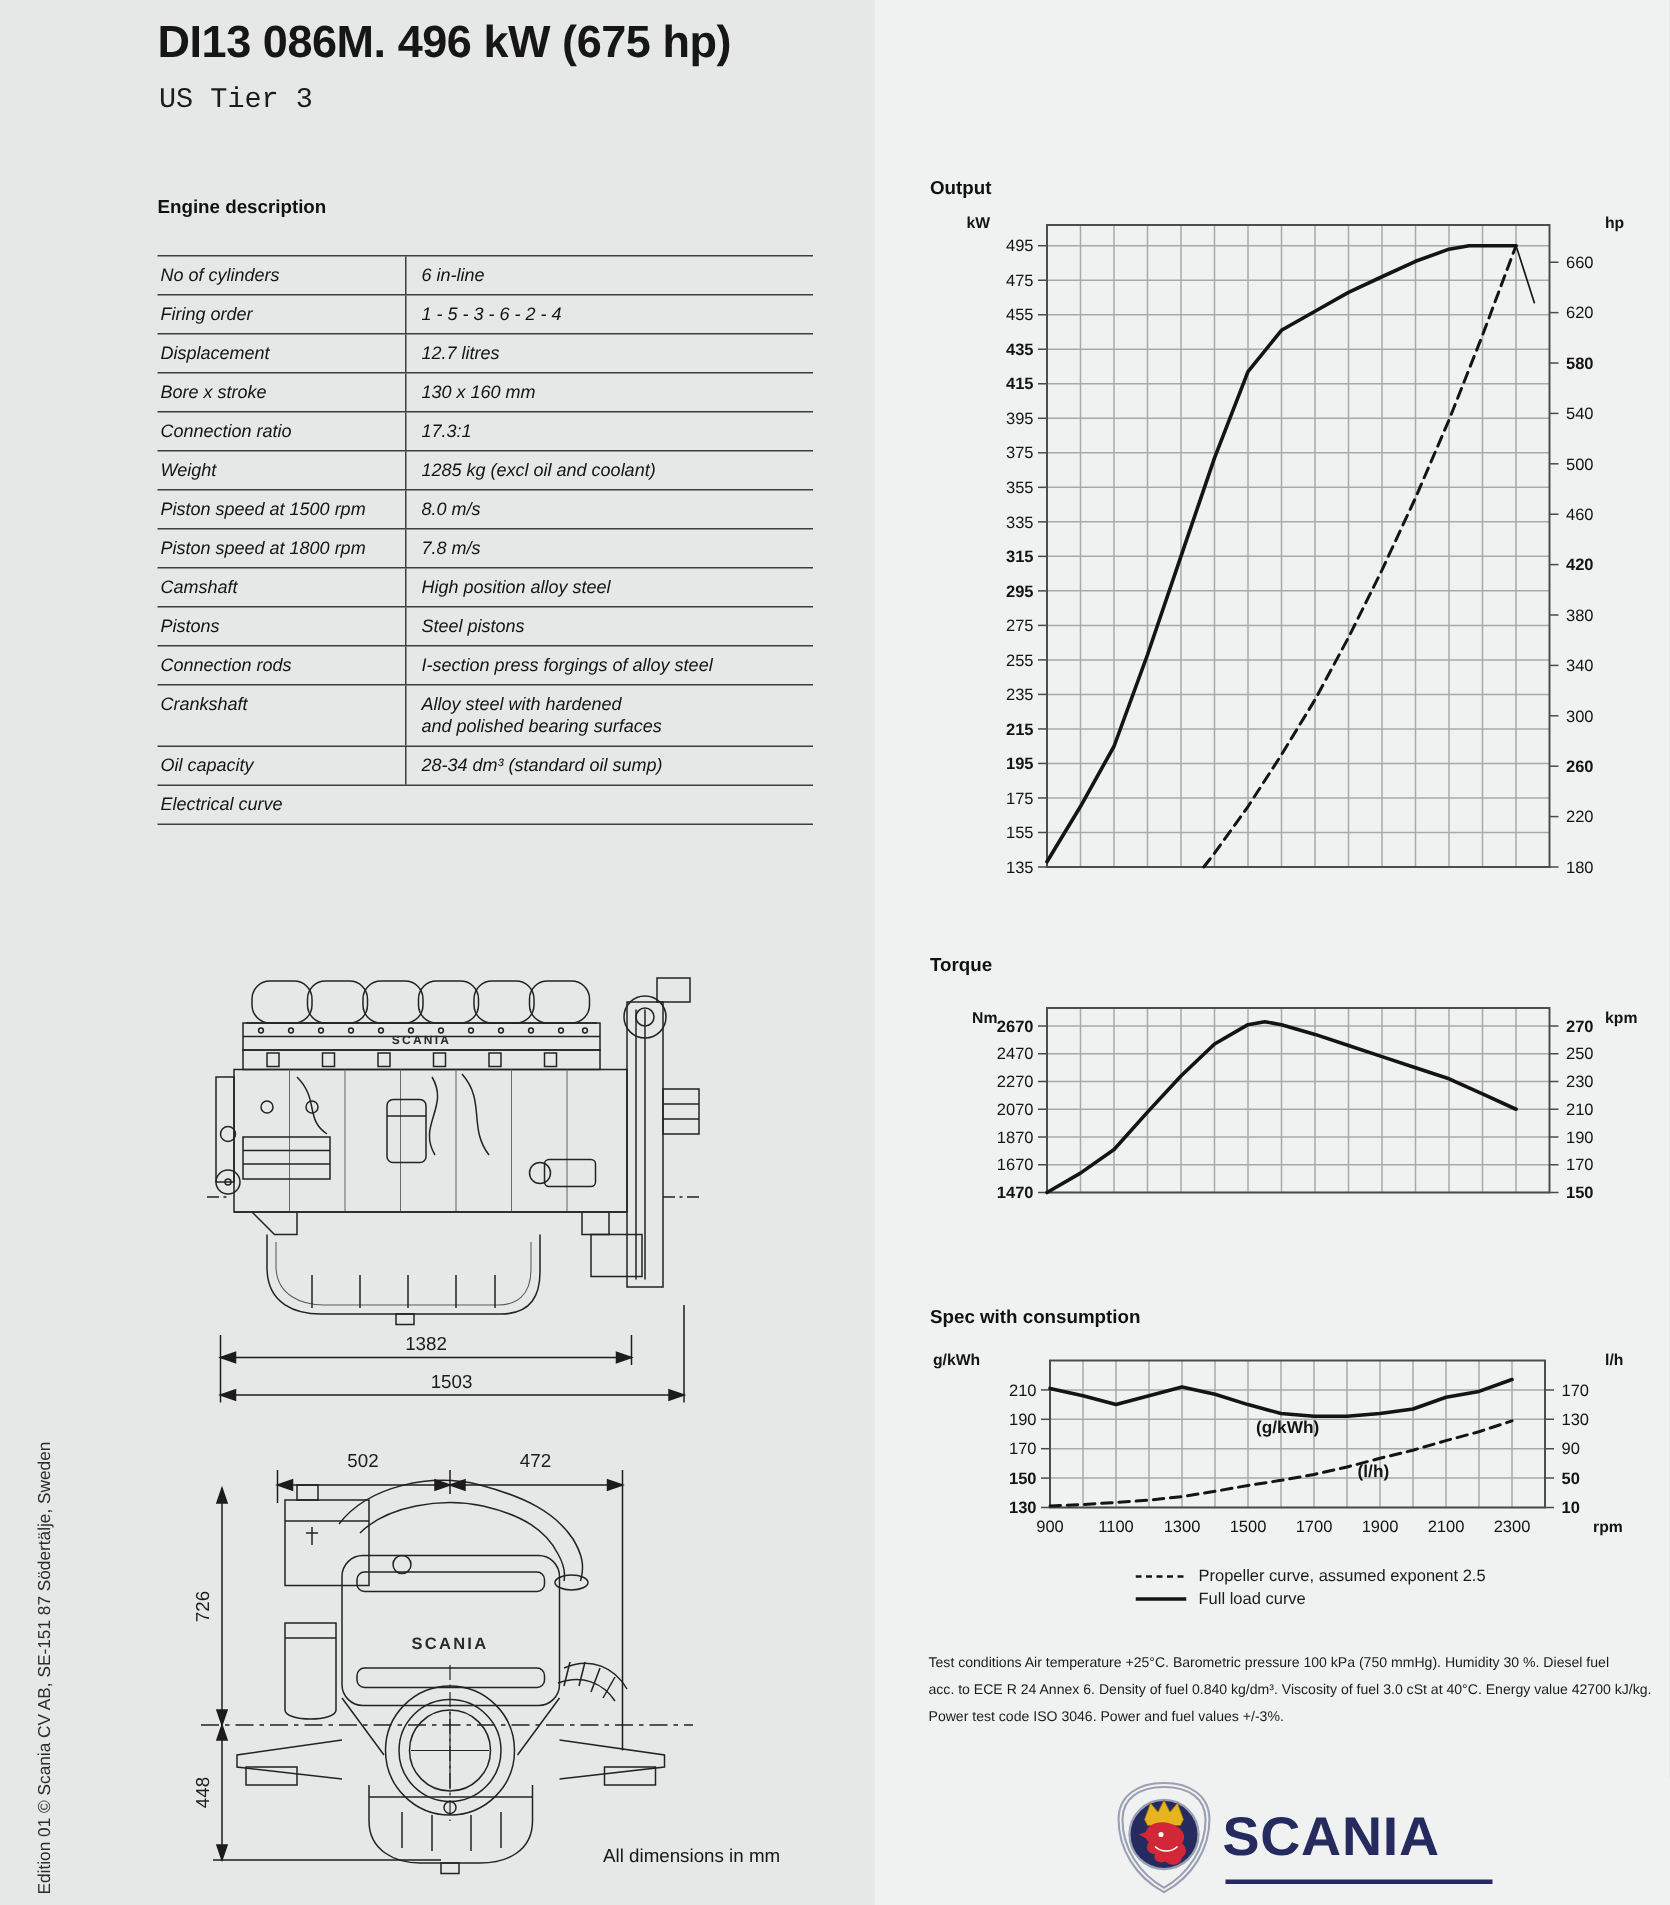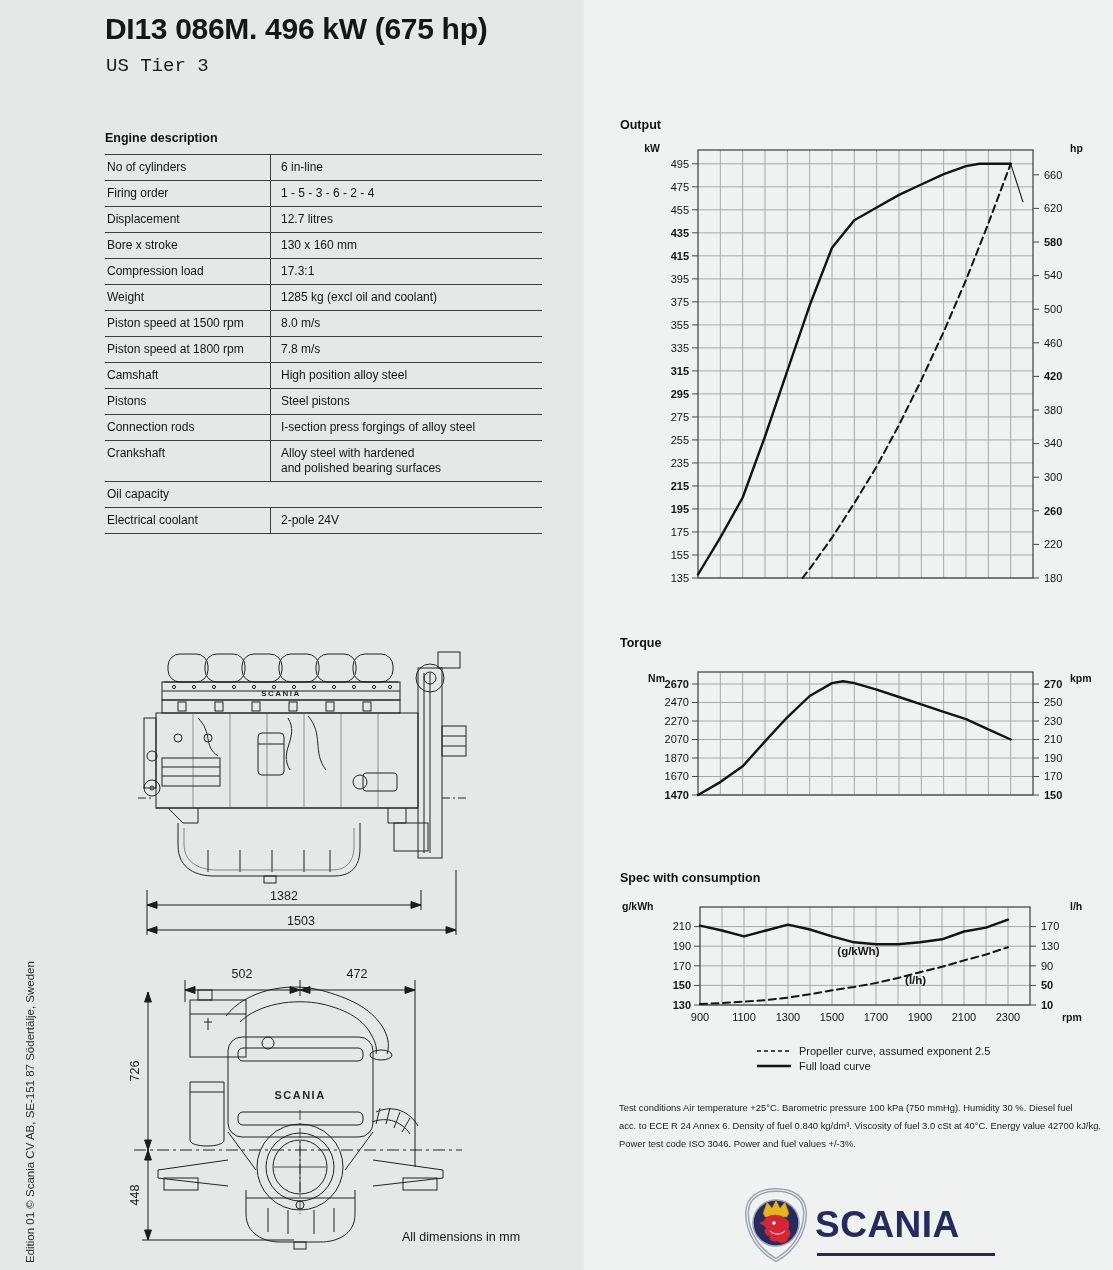--- a/index.html
+++ b/index.html
@@ -15,21 +15,21 @@
   .page-title{left:105px;top:12px;font-size:30px;font-weight:700;letter-spacing:-0.3px;color:#161616;}
   .page-subtitle{left:106px;top:55px;font-size:19px;font-weight:400;color:#1b1b1b;font-family:Liberation Mono, monospace;}
   
   .edition-note{
     left:24px;top:1263px;transform:rotate(-90deg);transform-origin:0 0;
     font-size:11.5px;color:#2b2b2b;white-space:nowrap;width:390px;
   }
   
   .section-heading{font-size:12.5px;font-weight:700;color:#111;}
   #engine-heading{left:105px;top:131px;}
-  #engine-table{left:105px;top:154px;width:437px;border-top:1.5px solid #3d3d3d;}
+  #engine-table{left:105px;top:170px;width:437px;border-top:1.5px solid #3d3d3d;font-style:italic;}
   .t-row{display:grid;grid-template-columns:165px 1fr;border-bottom:1.5px solid #3d3d3d;}
   .t-label{padding:5px 4px 5px 2px;font-size:12px;line-height:15px;}
   .t-value{padding:5px 4px 5px 10px;font-size:12px;line-height:15px;border-left:1.5px solid #3d3d3d;white-space:pre-line;}
   
   #h-output{left:620px;top:118px;}
   #h-torque{left:620px;top:636px;}
   #h-fuel{left:620px;top:871px;}
   
   #legend{left:757px;top:1043px;font-size:11px;color:#1a1a1a;}
   .leg-row{display:flex;align-items:center;height:15px;}
@@ -68,21 +68,21 @@
     </div>
     <div class="t-row">
       <div class="t-label">Displacement</div>
       <div class="t-value">12.7 litres</div>
     </div>
     <div class="t-row">
       <div class="t-label">Bore x stroke</div>
       <div class="t-value">130 x 160 mm</div>
     </div>
     <div class="t-row">
-      <div class="t-label">Compression load</div>
+      <div class="t-label">Connection ratio</div>
       <div class="t-value">17.3:1</div>
     </div>
     <div class="t-row">
       <div class="t-label">Weight</div>
       <div class="t-value">1285 kg (excl oil and coolant)</div>
     </div>
     <div class="t-row">
       <div class="t-label">Piston speed at 1500 rpm</div>
       <div class="t-value">8.0 m/s</div>
     </div>
@@ -102,24 +102,24 @@
       <div class="t-label">Connection rods</div>
       <div class="t-value">I-section press forgings of alloy steel</div>
     </div>
     <div class="t-row">
       <div class="t-label">Crankshaft</div>
       <div class="t-value">Alloy steel with hardened
 and polished bearing surfaces</div>
     </div>
     <div class="t-row">
       <div class="t-label">Oil capacity</div>
-    </div>
-    <div class="t-row">
-      <div class="t-label">Electrical coolant</div>
-      <div class="t-value">2-pole 24V</div>
+      <div class="t-value">28-34 dm³  (standard oil sump)</div>
+    </div>
+    <div class="t-row">
+      <div class="t-label">Electrical curve</div>
     </div>
   </div>
 
 <div class="abs section-heading" id="h-output">Output</div>
 <div class="abs section-heading" id="h-torque">Torque</div>
 <div class="abs section-heading" id="h-fuel">Spec with consumption</div>
 
 <svg class="abs" id="side-view" style="left:138px;top:638px;" width="330" height="300" viewBox="0 0 330 300">
   <g stroke="#232323" stroke-width="1" fill="none">
 

